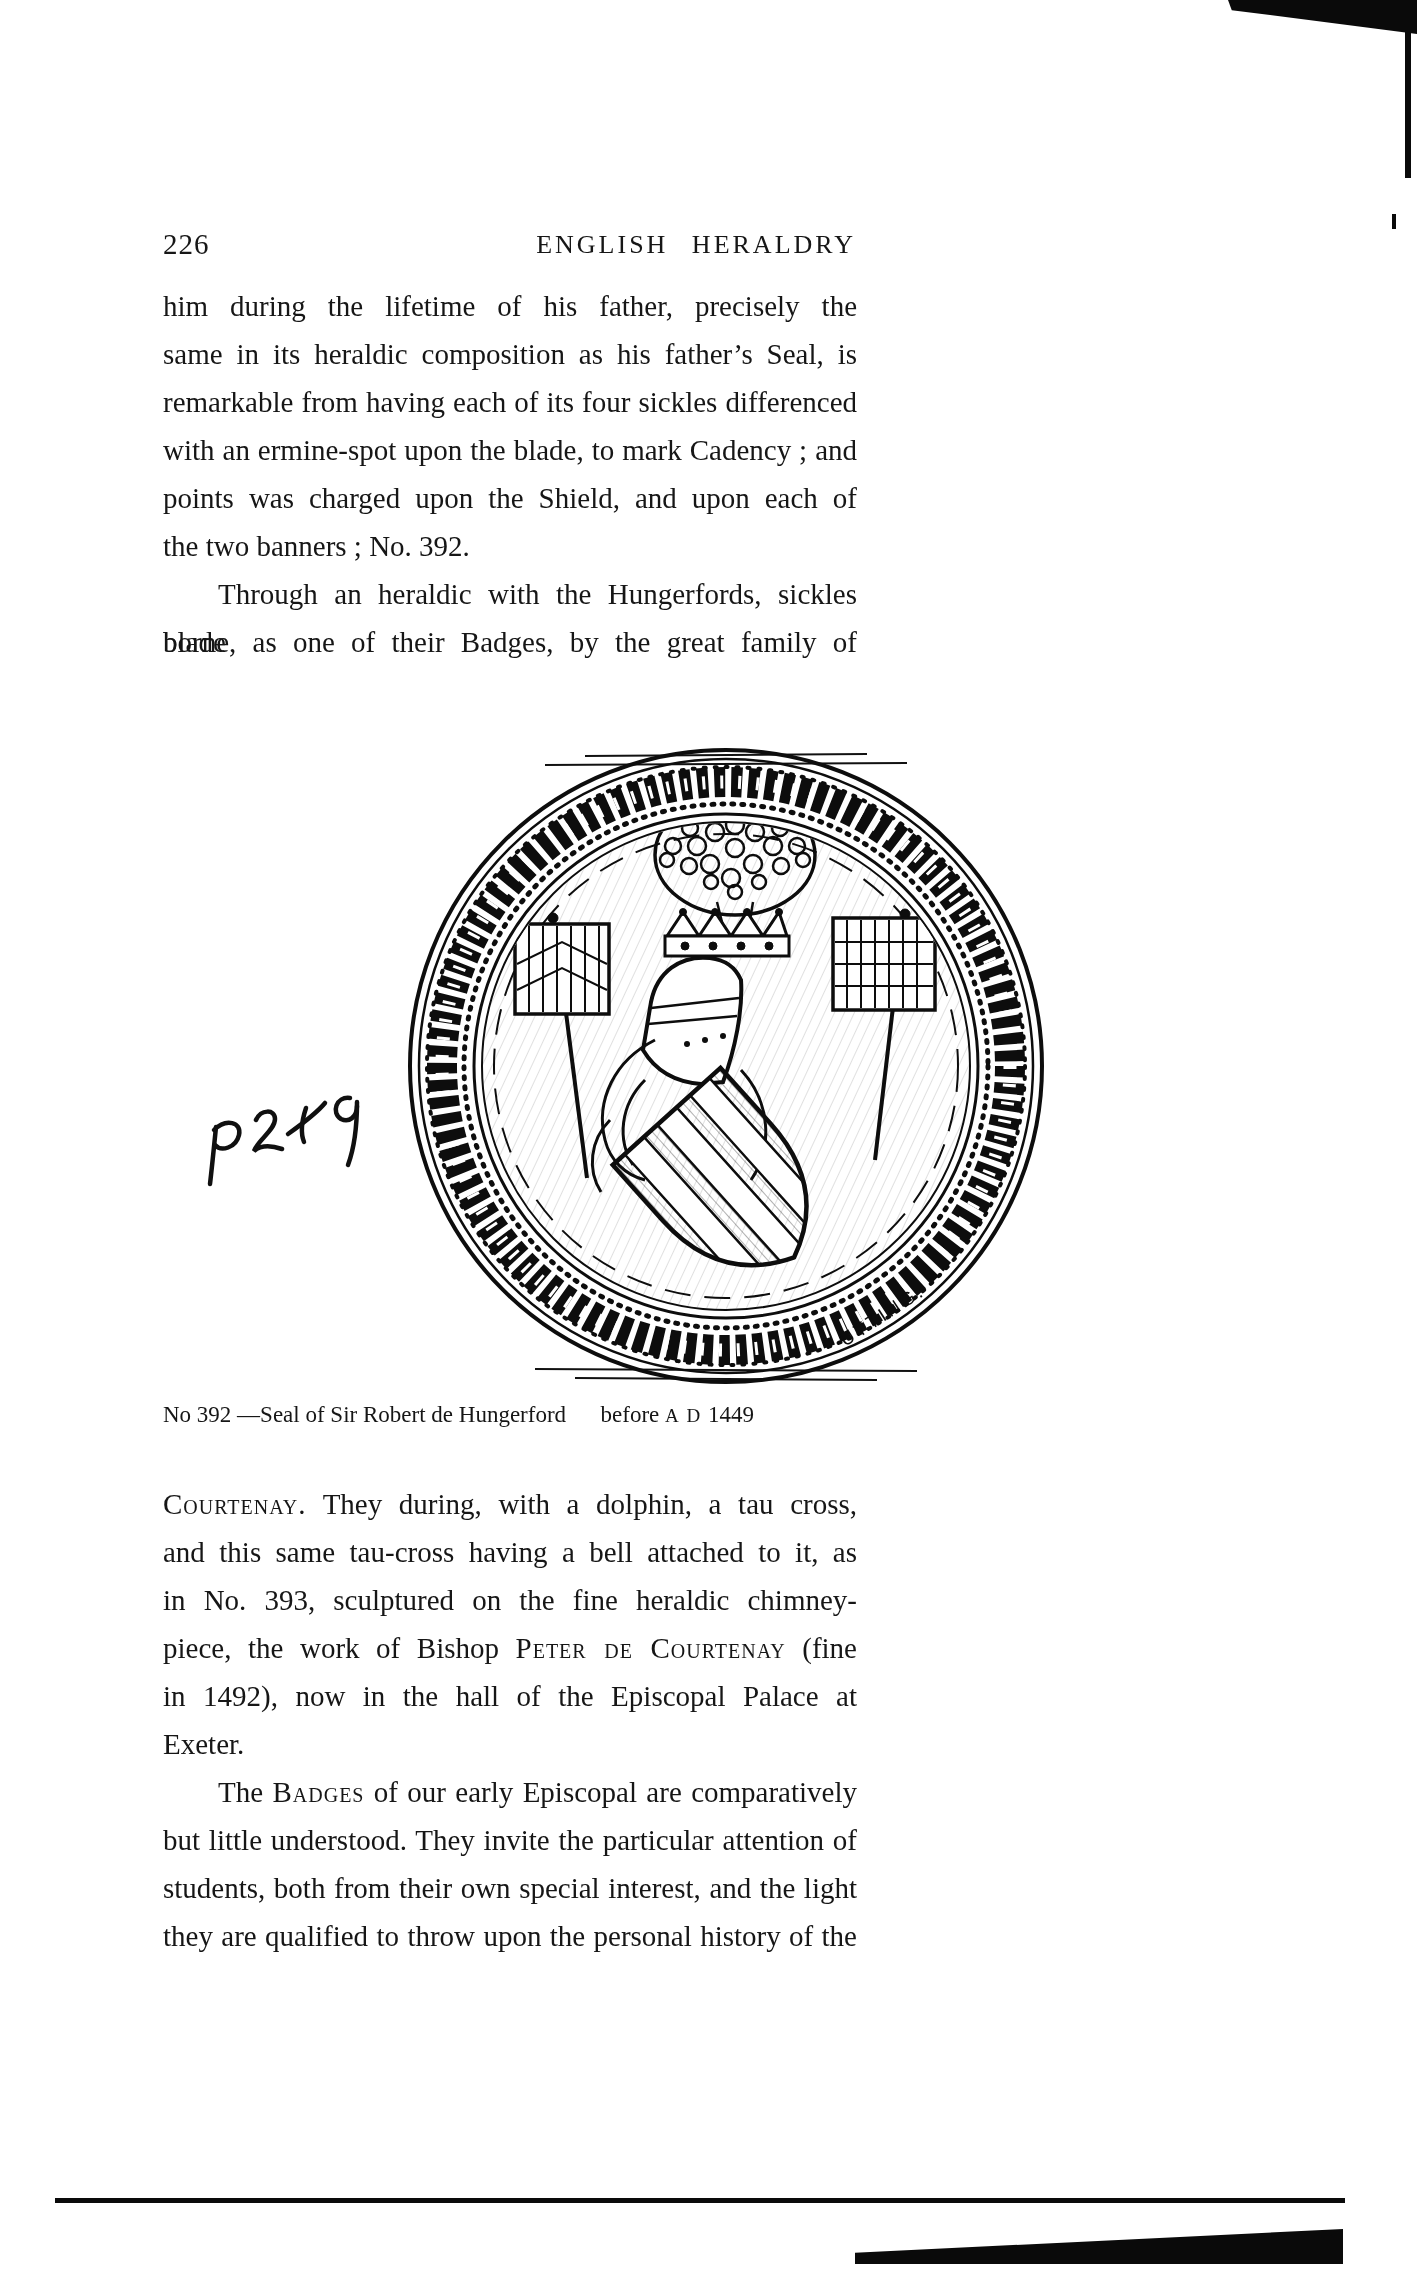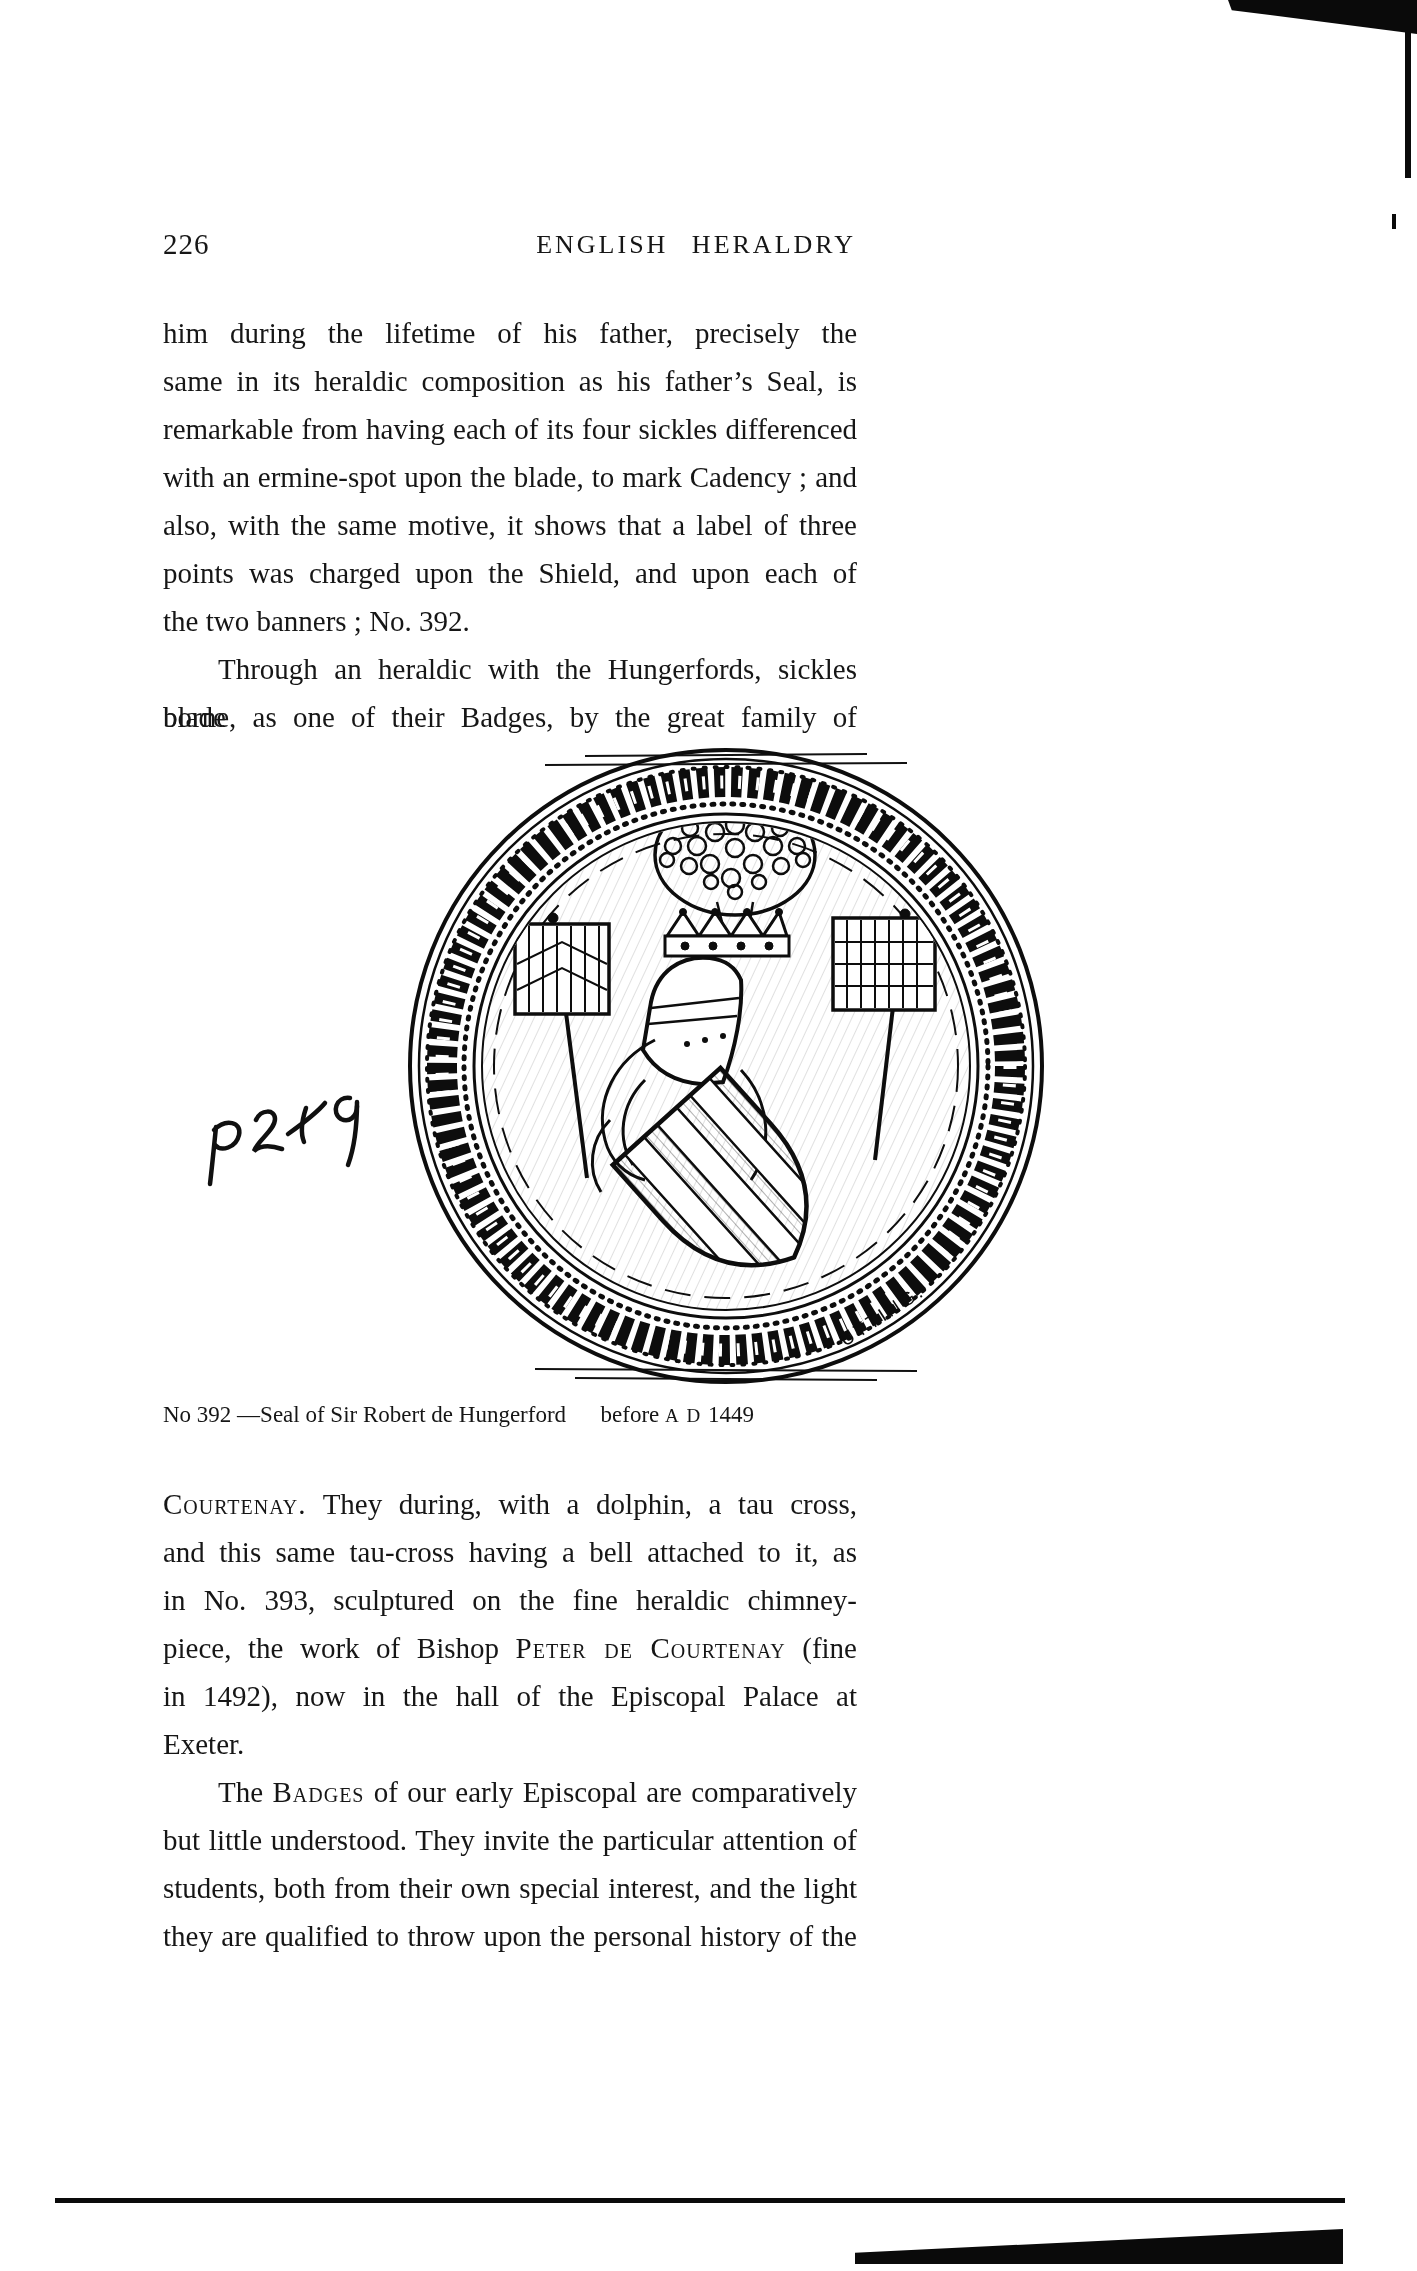--- a/index.html
+++ b/index.html
@@ -6,21 +6,21 @@
   body {
     width:1417px; height:2271px; position:relative;
     background:#ffffff; overflow:hidden;
     font-family:"Liberation Serif", serif; color:#161616;
   }
   .page-head { position:absolute; top:228px; left:163px; width:693px; height:40px; }
   .pagenum { position:absolute; left:0; top:0; font-size:29px; letter-spacing:1px; }
   .booktitle { position:absolute; left:0; right:0; top:2px; text-align:right;
     font-size:26px; letter-spacing:3px; word-spacing:14px; }
   .textblock { position:absolute; left:163px; width:694px; }
-  #block-a { top:309px; }
+  #block-a { top:282px; }
   #block-b { top:1480px; }
   .line { height:48px; line-height:48px; font-size:29px; }
   .line.j { text-align:justify; text-align-last:justify; text-justify:inter-word; }
   .line.nj { text-align:left; }
   .line.ind { text-indent:55px; }
   .i { }
   .sc { font-variant:small-caps; letter-spacing:1px; }
   .caps { font-size:19px; letter-spacing:2px; }
   .caption { position:absolute; top:1398px; left:163px; width:694px;
     text-align:center; font-size:23px; }
@@ -43,21 +43,20 @@
 <div class="page-head">
   <span class="pagenum">226</span>
   <span class="booktitle">ENGLISH HERALDRY</span>
 </div>
 
 <div id="block-a" class="textblock">
     <div class="line j"><span>him during the lifetime of his father, precisely the</span></div>
     <div class="line j"><span>same in its heraldic composition as his father’s Seal, is</span></div>
     <div class="line j"><span>remarkable from having </span><span class="i">each of its four sickles differenced</span></div>
     <div class="line j"><span class="i">with an ermine-spot upon the blade,</span><span> to mark Cadency ; and</span></div>
-    <div class="line j"><span>also, with the same motive, it shows that a label of three</span></div>
     <div class="line j"><span>points was charged upon the Shield, and upon each of</span></div>
     <div class="line nj"><span>the two banners ; No. 392.</span></div>
     <div class="line j ind"><span>Through an heraldic with the Hungerfords, </span><span class="i">sickles</span><span> blade</span></div>
     <div class="line j"><span>borne, as one of their Badges, by the great family of</span></div>
   </div>
 
 <svg class="handwriting" viewBox="0 0 180 130" aria-label="p 2-49">
   <g fill="none" stroke="#101010" stroke-width="4.5" stroke-linecap="round">
     <path d="M28,55 C26,75 24,95 22,112"></path>
     <path d="M26,58 C38,46 54,50 51,63 C48,76 33,80 27,73"></path>

